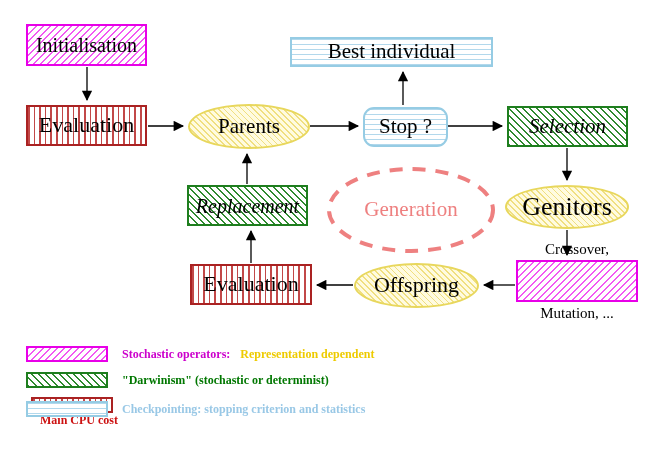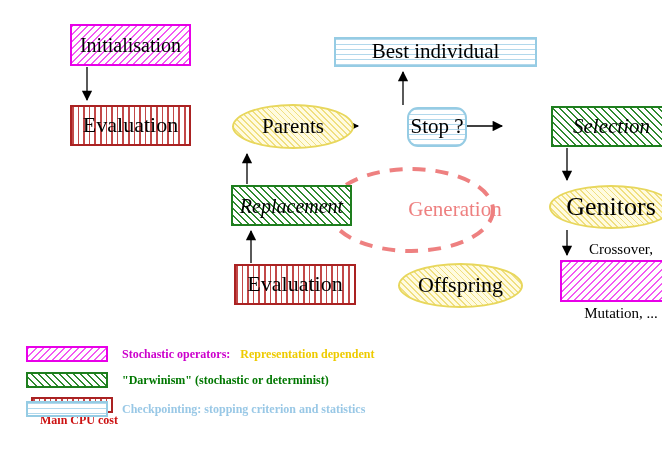--- a/index.html
+++ b/index.html
@@ -2,21 +2,21 @@
 <html><head>
 <meta charset="utf-8">
 <style>
   html,body{margin:0;padding:0;background:#ffffff;}
   #canvas{
     position:relative;width:662px;height:471px;background:#ffffff;overflow:hidden;
     font-family:"Liberation Serif","DejaVu Serif",serif;
   }
   .node{
     position:absolute;display:flex;align-items:center;justify-content:center;
-    box-sizing:border-box;color:#000;text-align:center;line-height:1.1;margin-left:44px;
+    box-sizing:border-box;color:#000;text-align:center;line-height:1.1;
   }
   
   .hatch-magenta{
     border:2px solid #e800e8;
     background:repeating-linear-gradient(135deg,#f25af2 0,#f25af2 1.4px,#ffffff 1.4px,#ffffff 5px);
   }
   .hatch-green{
     border:2px solid #1e7e1e;
     background:repeating-linear-gradient(45deg,#2f8a2f 0,#2f8a2f 1.4px,#ffffff 1.4px,#ffffff 5px);
     font-style:italic;
@@ -31,21 +31,21 @@
   }
   .ellipse-yellow{
     border:2px solid #e8d75c;border-radius:50%;
     background:repeating-linear-gradient(45deg,#f0df80 0,#f0df80 1.2px,#fffbe0 1.2px,#fffbe0 4.2px);
   }
   
   #n-init{left:26px;top:24px;width:121px;height:42px;font-size:20px;}
   #n-eval1{left:26px;top:105px;width:121px;height:41px;font-size:22px;}
   #n-parents{left:188px;top:104px;width:122px;height:45px;font-size:21px;}
   #n-best{left:290px;top:37px;width:203px;height:30px;font-size:21px;}
-  #n-stop{left:363px;top:107px;width:60px;height:40px;font-size:21px;border-radius:11px;text-align:right;}
+  #n-stop{left:363px;top:107px;width:85px;height:40px;font-size:21px;border-radius:11px;text-align:right;}
   #n-selection{left:507px;top:106px;width:121px;height:41px;font-size:21px;}
   #n-replacement{left:187px;top:185px;width:121px;height:41px;font-size:20px;}
   #n-genitors{left:505px;top:185px;width:124px;height:44px;font-size:26px;}
   #n-eval2{left:190px;top:264px;width:122px;height:41px;font-size:22px;}
   #n-offspring{left:354px;top:263px;width:125px;height:45px;font-size:22px;}
   #n-crossover{left:516px;top:260px;width:122px;height:42px;font-size:15px;flex-direction:column;gap:48px;}
   #n-generation-label{
     left:327px;top:168px;width:168px;height:84px;border:none;background:none;
     color:#ee8080;font-size:21px;
   }

